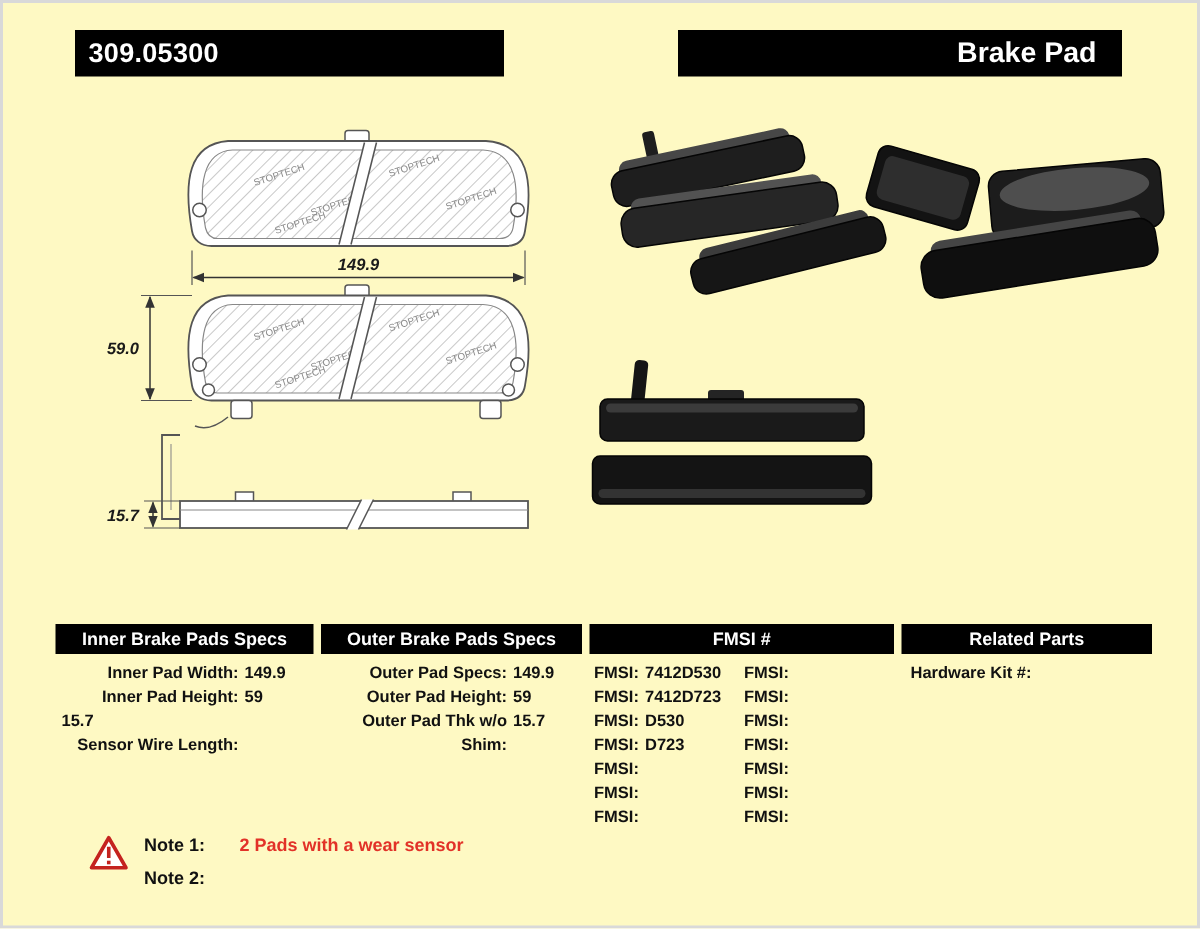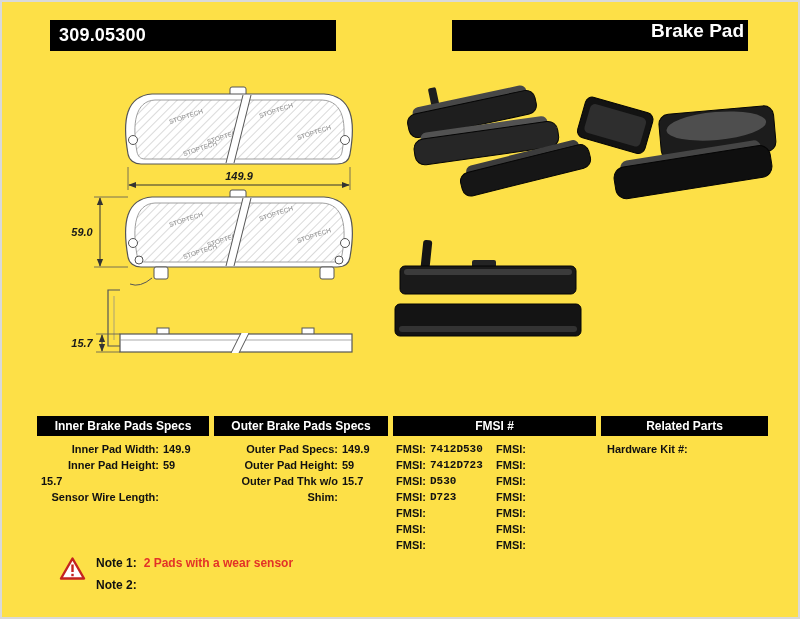--- a/index.html
+++ b/index.html
@@ -1,35 +1,35 @@
 <!DOCTYPE html>
 <html><head>
 <meta charset="utf-8">
 <style>
   * { box-sizing: border-box; margin: 0; padding: 0; }
   html, body { background: #fff; }
   body { font-family: "Liberation Sans", sans-serif; }
   .page {
     position: relative;
     width: 800px; height: 619px;
-    background: #fde047;
+    background: #fef9c3;
     border: 2px solid #d9d9d9;
     overflow: hidden;
   }
   
   .topbar-left {
     position: absolute; left: 48px; top: 18px; width: 286px; height: 31px;
     background: #000; color: #fff;
     display: flex; align-items: center; padding-left: 9px;
     font-size: 18px; font-weight: bold; letter-spacing: .2px;
   }
   .topbar-right {
     position: absolute; right: 50px; top: 18px; width: 296px; height: 31px;
     background: #000; color: #fff;
-    display: flex; align-items: flex-start; justify-content: flex-end; padding-right: 4px;
+    display: flex; align-items: center; justify-content: flex-end; padding-right: 17px;
     font-size: 19px; font-weight: bold;
   }
   
   .diagram-svg { position: absolute; left: 0; top: 52px; }
   .dim-text { font: italic bold 11px "Liberation Sans", sans-serif; fill: #1a1a1a; }
   .wm { font: 6.5px "Liberation Sans", sans-serif; fill: #8a8a8a; }
   
   .col { position: absolute; top: 414px; }
   .col-inner   { left: 35px;  width: 172px; }
   .col-outer   { left: 212px; width: 174px; }
@@ -38,31 +38,31 @@
   .col-header {
     background: #000; color: #fff; font-weight: bold; font-size: 12px;
     text-align: center; height: 20px; line-height: 20px;
   }
   .col-body { padding-top: 5px; }
   .spec-row { display: flex; font-size: 11px; font-weight: bold; line-height: 16px; color: #111; }
   .spec-row .lbl { flex: 1; text-align: right; }
   .spec-row .val { width: 46px; text-align: left; margin-left: 4px; }
   .fmsi-row { display: flex; font-size: 11px; font-weight: bold; line-height: 16px; color: #111; padding-left: 3px; }
   .fmsi-row .f-lbl1 { width: 34px; }
-  .fmsi-row .f-val1 { width: 66px; font-family: Liberation Mono, monospace; }
+  .fmsi-row .f-val1 { width: 66px; }
   .fmsi-row .f-lbl2 { width: 34px; }
   .fmsi-row .f-val2 { flex: 1; }
   .rel-row { font-size: 11px; font-weight: bold; line-height: 16px; color: #111; padding-left: 6px; }
   
   .notes { position: absolute; left: 57px; top: 552px; width: 500px; height: 50px; }
   .warn-tri { position: absolute; left: 0; top: 2px; }
   .note-line { position: absolute; left: 37px; white-space: nowrap; font-size: 12px; font-weight: bold; color: #111; }
   .note-1 { top: 2px; }
   .note-2 { top: 24px; }
-  .note-red { color: #e23228; margin-left: 7px; }
+  .note-red { color: #e23228; margin-left: 23px; }
 </style>
 </head>
 <body>
 
 <div class="page">
 
   <div class="topbar-left">
     <span>309.05300</span>
   </div>
   <div class="topbar-right">

